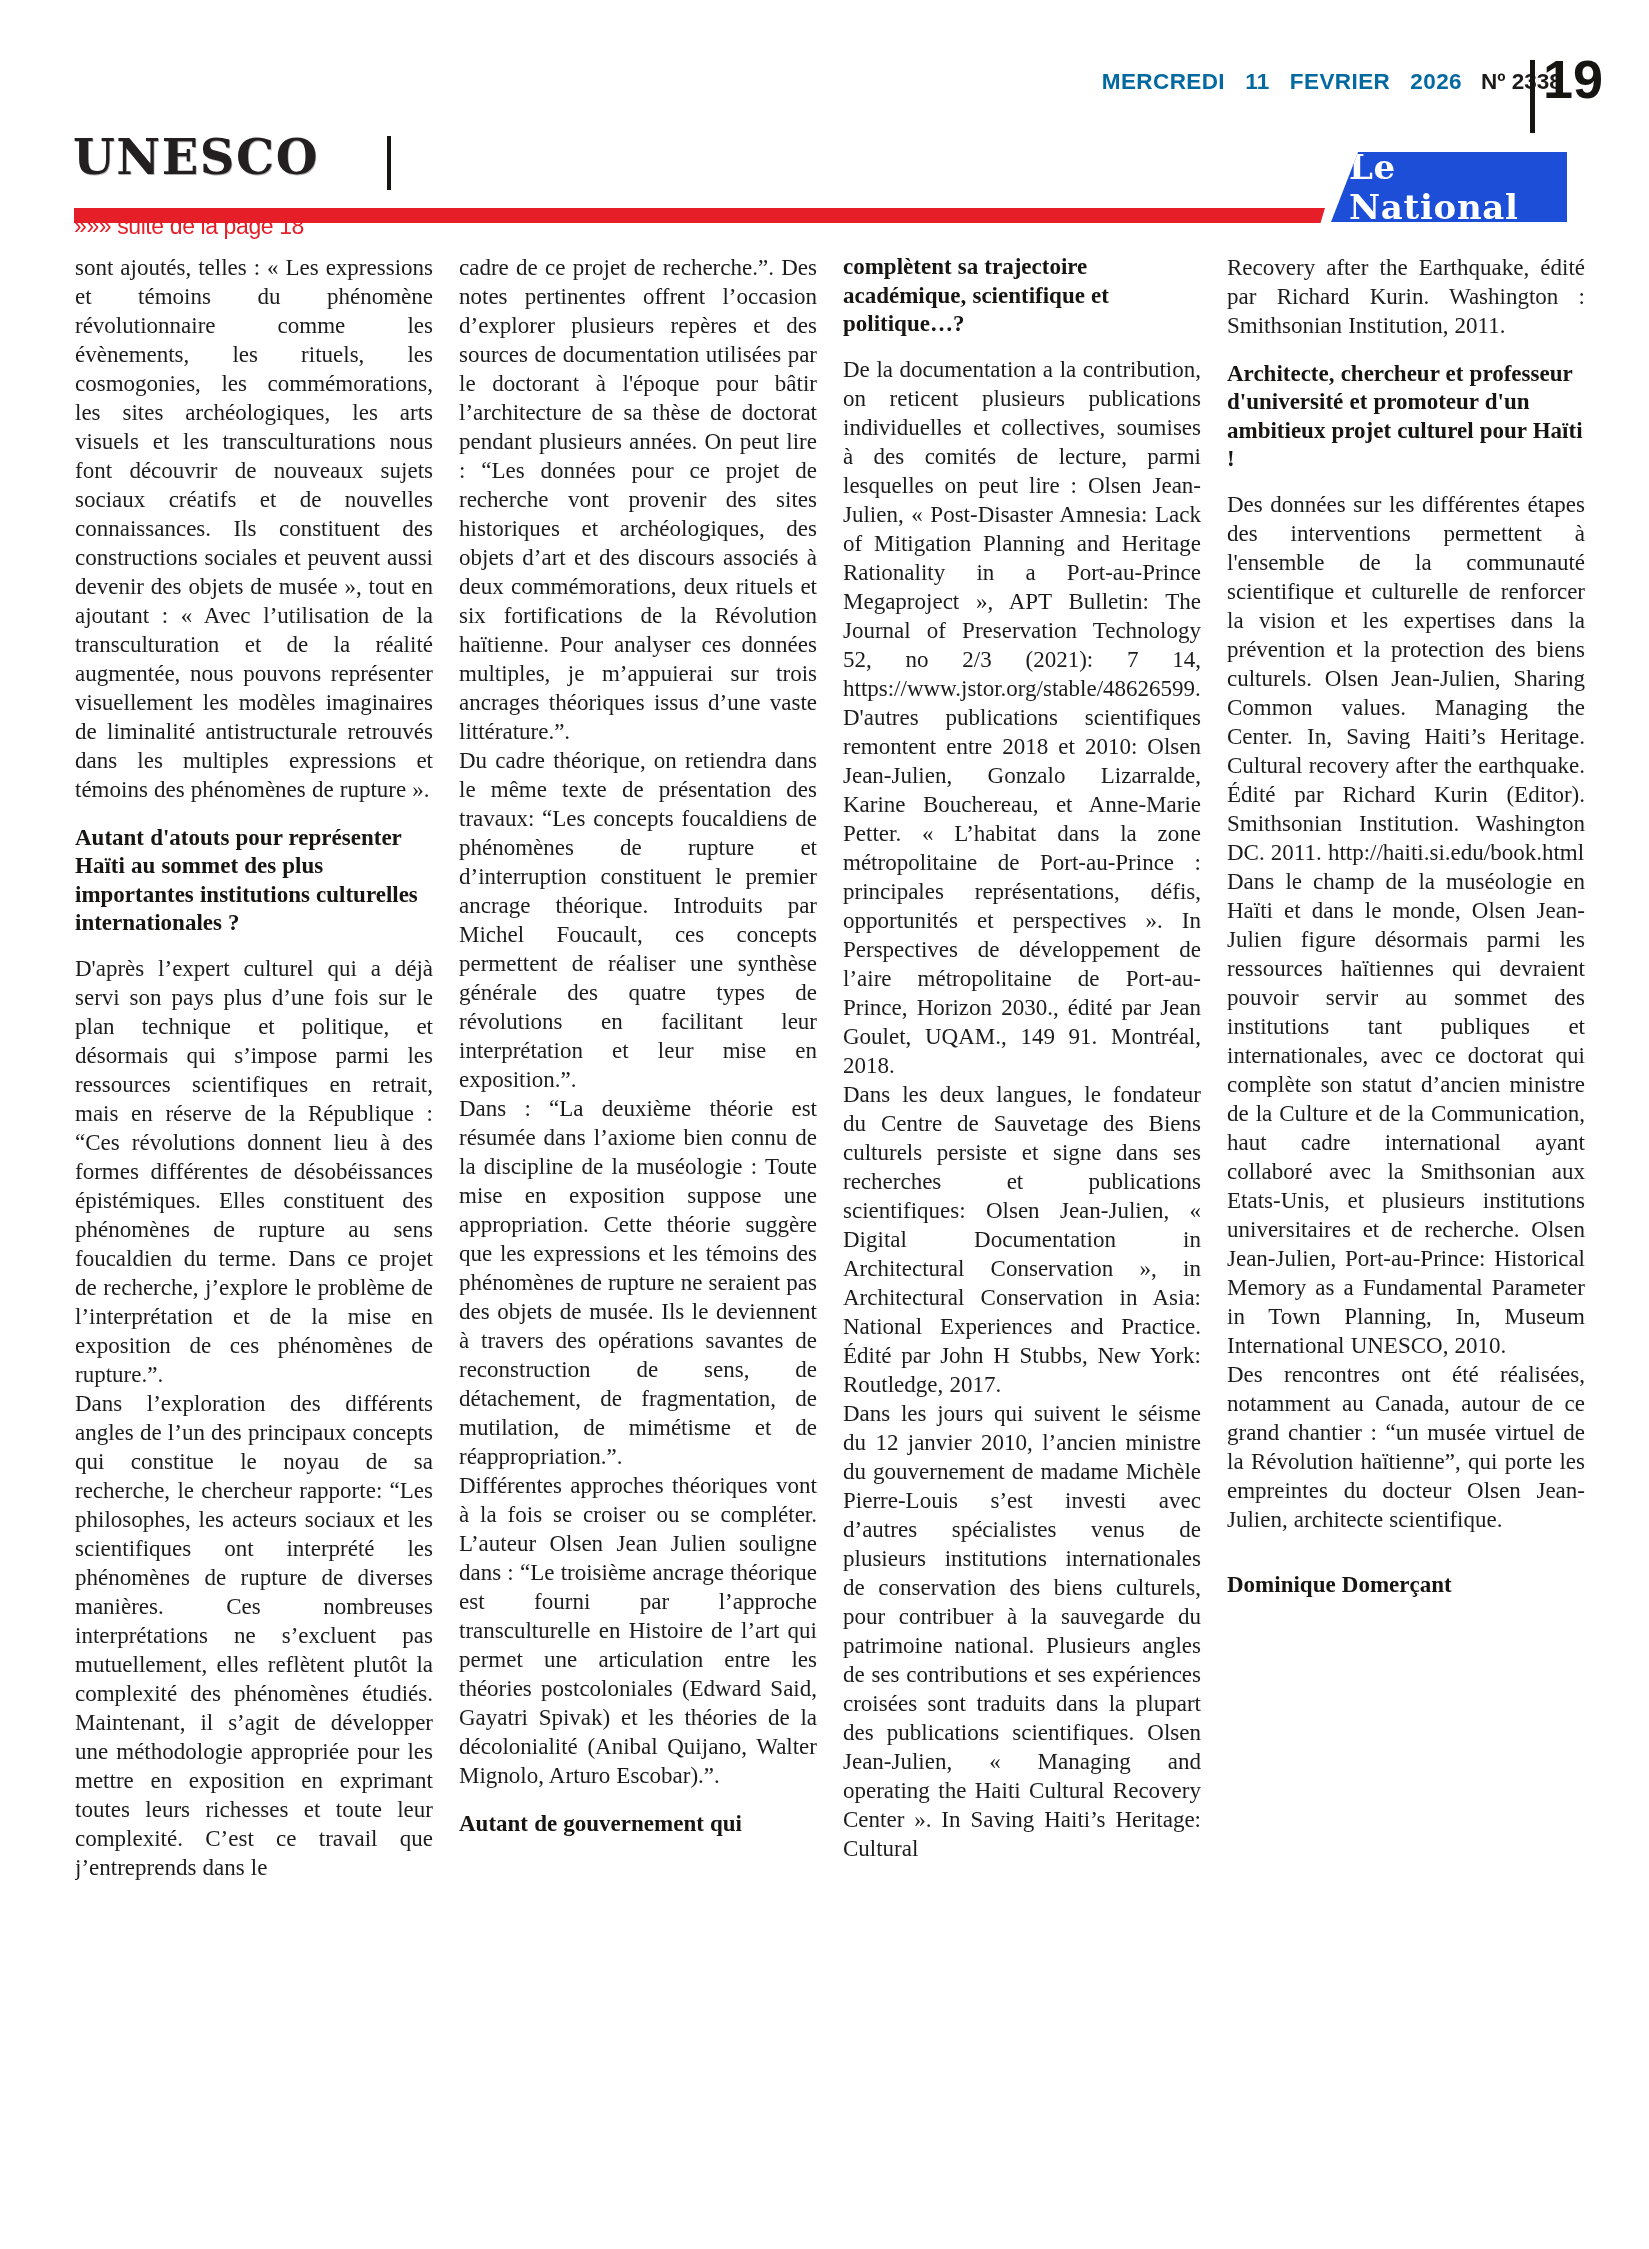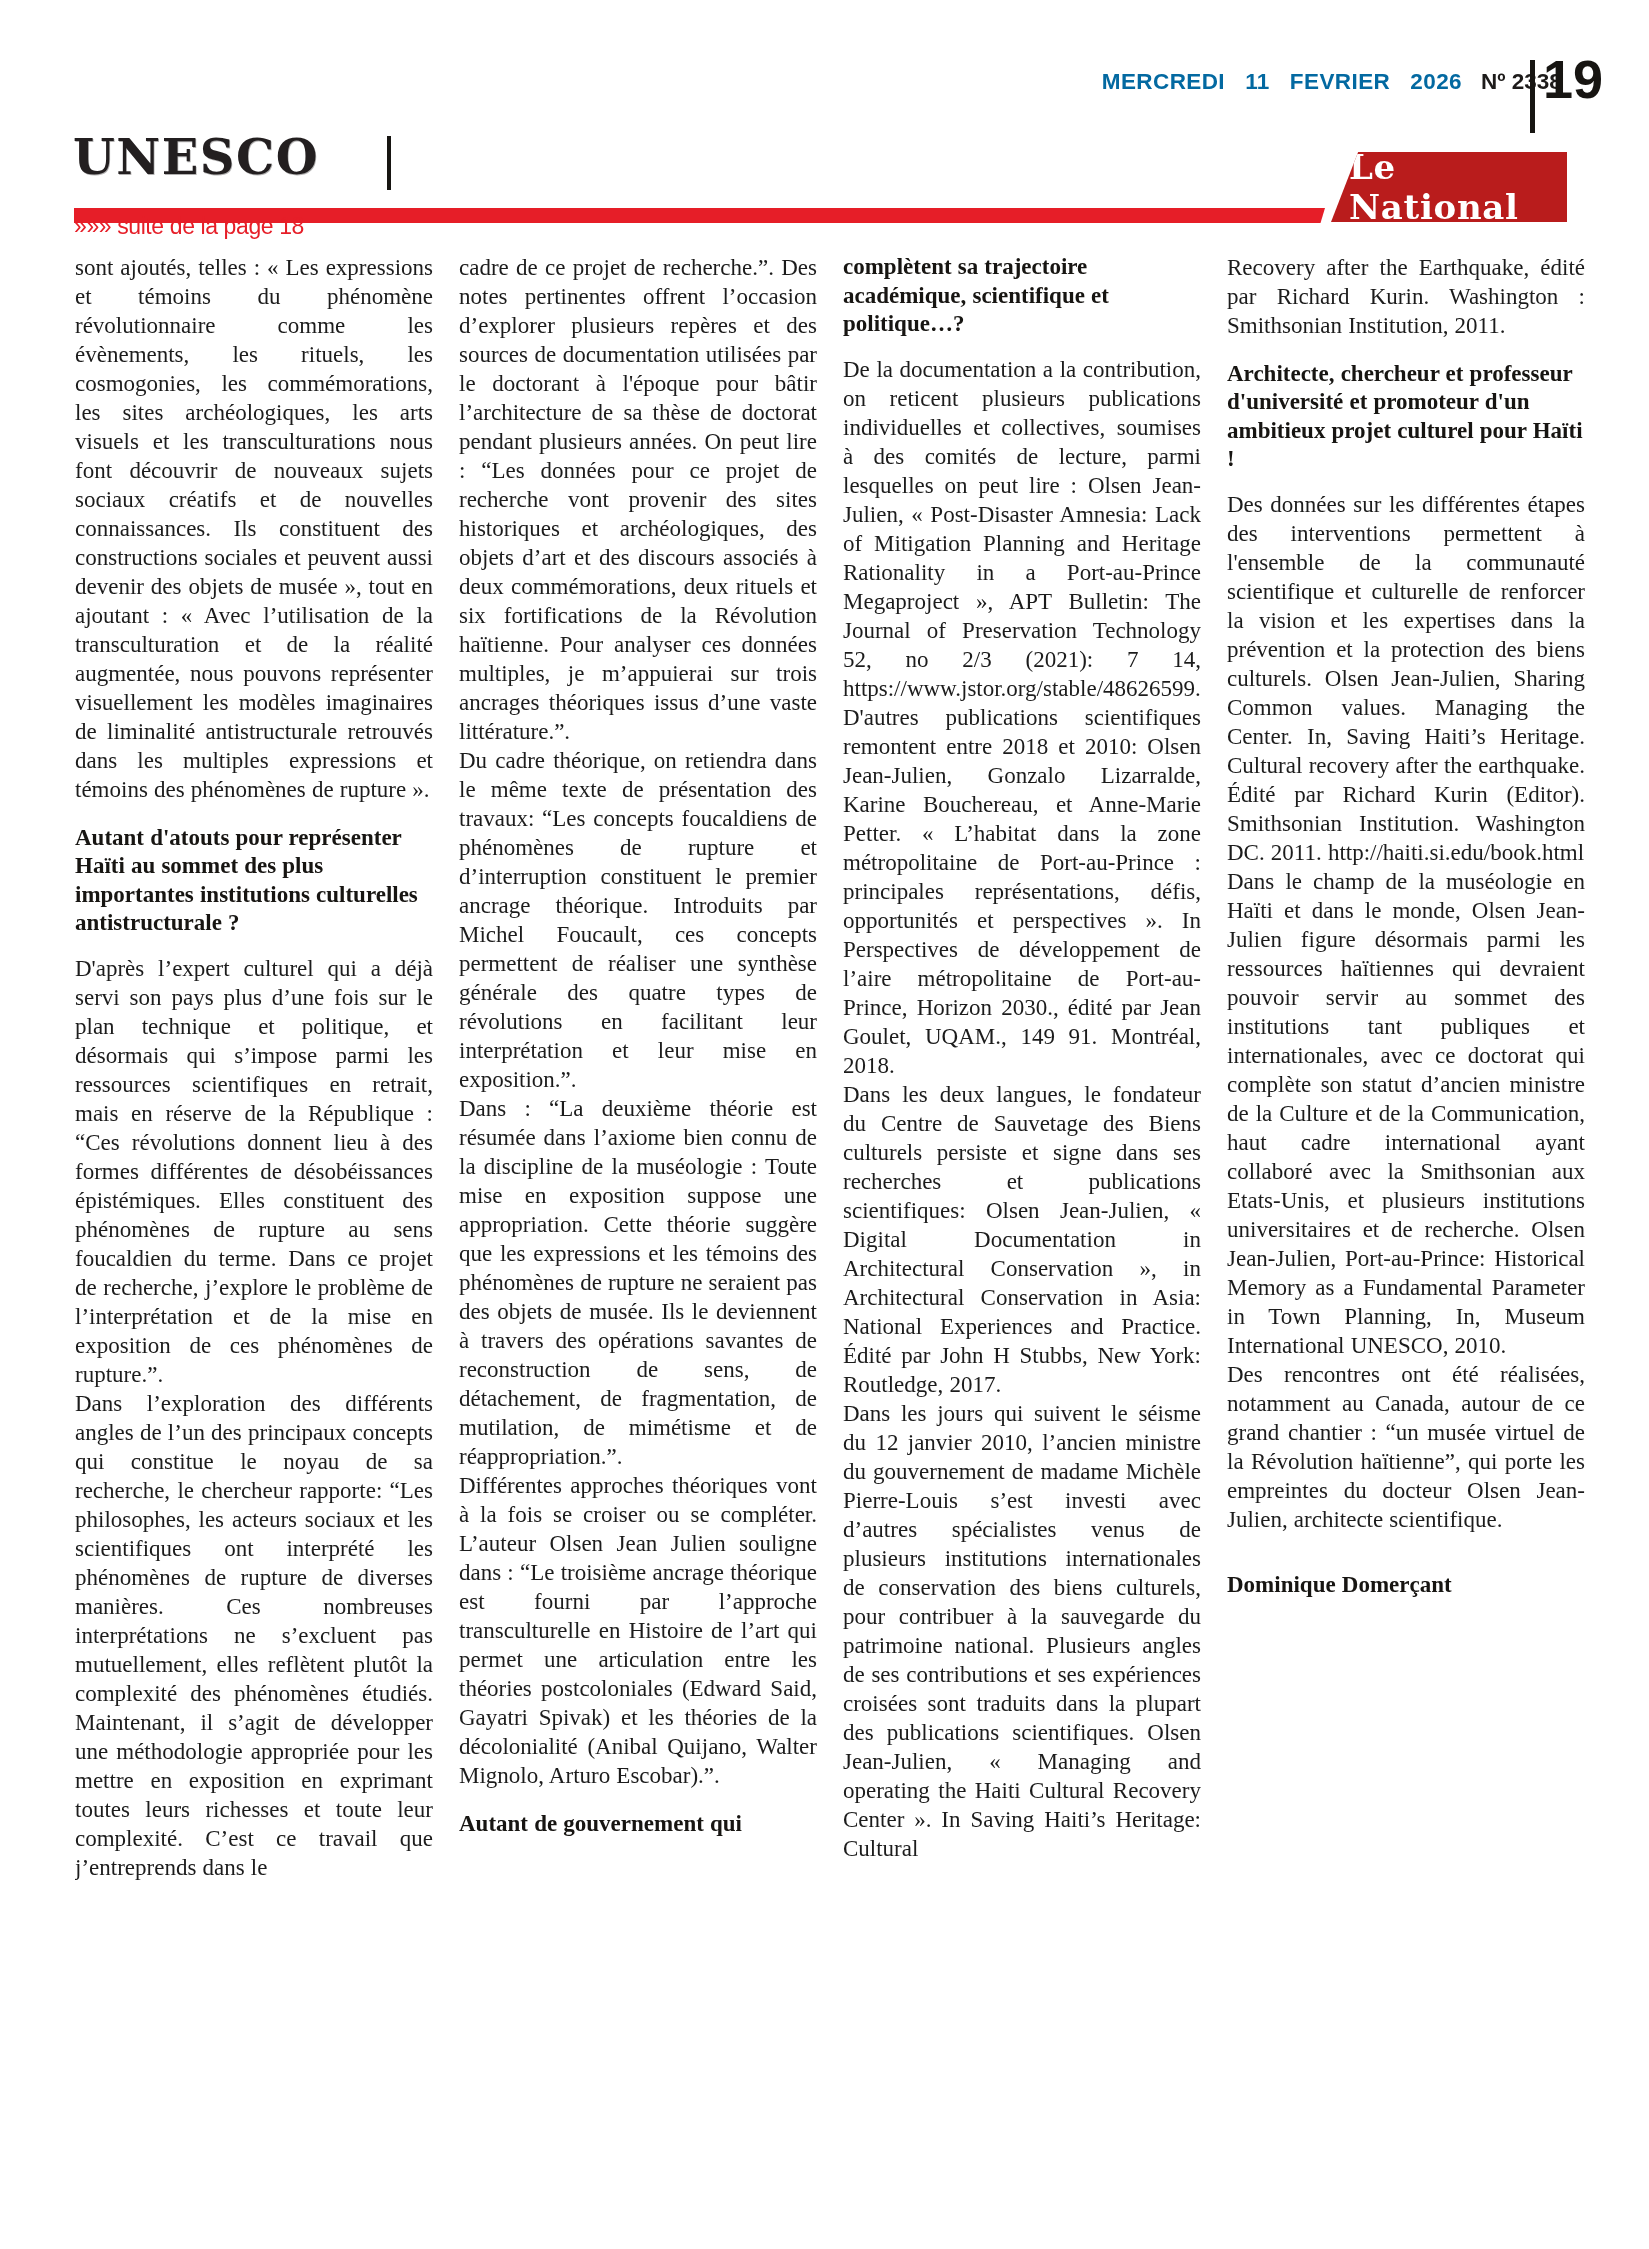--- a/index.html
+++ b/index.html
@@ -35,21 +35,21 @@
     text-shadow:0.7px 0.7px 0 rgba(35,31,32,.35);
   }
   .section-bar{
     position:absolute;top:136px;left:387px;width:3.7px;height:54px;background:#171512;
   }
   .red-strip{
     position:absolute;top:208px;left:74px;width:1251px;height:15px;background:#e61e28;
     clip-path:polygon(0 0,100% 0,calc(100% - 4.5px) 100%,0 100%);
   }
   .brand-box{
-    position:absolute;top:152px;left:1331px;width:236px;height:70px;background:#b91c1c;
+    position:absolute;top:152px;left:1331px;width:236px;height:70px;background:#1d4ed8;
     clip-path:polygon(11.5% 0,100% 0,100% 100%,0 100%);
     display:flex;align-items:center;justify-content:center;
   }
   .brand-box span{
     font-family:"DejaVu Serif","Liberation Serif",serif;font-weight:bold;
     font-size:34px;color:#ffffff;letter-spacing:0.7px;padding-left:18px;
   }
   .continuation{
     position:absolute;top:213px;left:74px;
     font-family:"Liberation Sans",sans-serif;font-size:23px;color:#e61e28;
@@ -90,21 +90,21 @@
 <div class="red-strip"></div>
 <div class="brand-box">
   <span>Le National</span>
 </div>
 
 <div class="continuation">»»» suite de la page  18</div>
 
 <div class="columns">
     <div class="column col-1">
       <p>sont ajoutés, telles : « Les expressions et témoins du phénomène révolutionnaire comme les évènements, les rituels, les cosmogonies, les commémorations, les sites archéologiques, les arts visuels et les transculturations nous font découvrir de nouveaux sujets sociaux créatifs et de nouvelles connaissances. Ils constituent des constructions sociales et peuvent aussi devenir des objets de musée », tout en ajoutant : « Avec l’utilisation de la transculturation et de la réalité augmentée, nous pouvons représenter visuellement les modèles imaginaires de liminalité antistructurale retrouvés dans les multiples expressions et témoins des phénomènes de rupture ».</p>
-      <h3>Autant d'atouts pour représenter Haïti au sommet des plus importantes institutions culturelles antistructurale ?</h3>
+      <h3>Autant d'atouts pour représenter Haïti au sommet des plus importantes institutions culturelles internationales ?</h3>
       <p>D'après l’expert culturel qui a déjà servi son pays plus d’une fois sur le plan technique et politique, et désormais qui s’impose parmi les ressources scientifiques en retrait, mais en réserve de la République : “Ces révolutions donnent lieu à des formes différentes de désobéissances épistémiques. Elles constituent des phénomènes de rupture au sens foucaldien du terme. Dans ce projet de recherche, j’explore le problème de l’interprétation et de la mise en exposition de ces phénomènes de rupture.”.</p>
       <p>Dans l’exploration des différents angles de l’un des principaux concepts qui constitue le noyau de sa recherche, le chercheur rapporte: “Les philosophes, les acteurs sociaux et les scientifiques ont interprété les phénomènes de rupture de diverses manières. Ces nombreuses interprétations ne s’excluent pas mutuellement, elles reflètent plutôt la complexité des phénomènes étudiés. Maintenant, il s’agit de développer une méthodologie appropriée pour les mettre en exposition en exprimant toutes leurs richesses et toute leur complexité. C’est ce travail que j’entreprends dans le</p>
     </div>
     <div class="column col-2">
       <p>cadre de ce projet de recherche.”. Des notes pertinentes offrent l’occasion d’explorer plusieurs repères et des sources de documentation utilisées par le doctorant à l'époque pour bâtir l’architecture de sa thèse de doctorat pendant plusieurs années. On peut lire : “Les données pour ce projet de recherche vont provenir des sites historiques et archéologiques, des objets d’art et des discours associés à deux commémorations, deux rituels et six fortifications de la Révolution haïtienne. Pour analyser ces données multiples, je m’appuierai sur trois ancrages théoriques issus d’une vaste littérature.”.</p>
       <p>Du cadre théorique, on retiendra dans le même texte de présentation des travaux: “Les concepts foucaldiens de phénomènes de rupture et d’interruption constituent le premier ancrage théorique. Introduits par Michel Foucault, ces concepts permettent de réaliser une synthèse générale des quatre types de révolutions en facilitant leur interprétation et leur mise en exposition.”.</p>
       <p>Dans : “La deuxième théorie est résumée dans l’axiome bien connu de la discipline de la muséologie : Toute mise en exposition suppose une appropriation. Cette théorie suggère que les expressions et les témoins des phénomènes de rupture ne seraient pas des objets de musée. Ils le deviennent à travers des opérations savantes de reconstruction de sens, de détachement, de fragmentation, de mutilation, de mimétisme et de réappropriation.”.</p>
       <p>Différentes approches théoriques vont à la fois se croiser ou se compléter. L’auteur Olsen Jean Julien souligne dans : “Le troisième ancrage théorique est fourni par l’approche transculturelle en Histoire de l’art qui permet une articulation entre les théories postcoloniales (Edward Said, Gayatri Spivak) et les théories de la décolonialité (Anibal Quijano, Walter Mignolo, Arturo Escobar).”.</p>
       <h3>Autant de  gouvernement qui</h3>
     </div>

